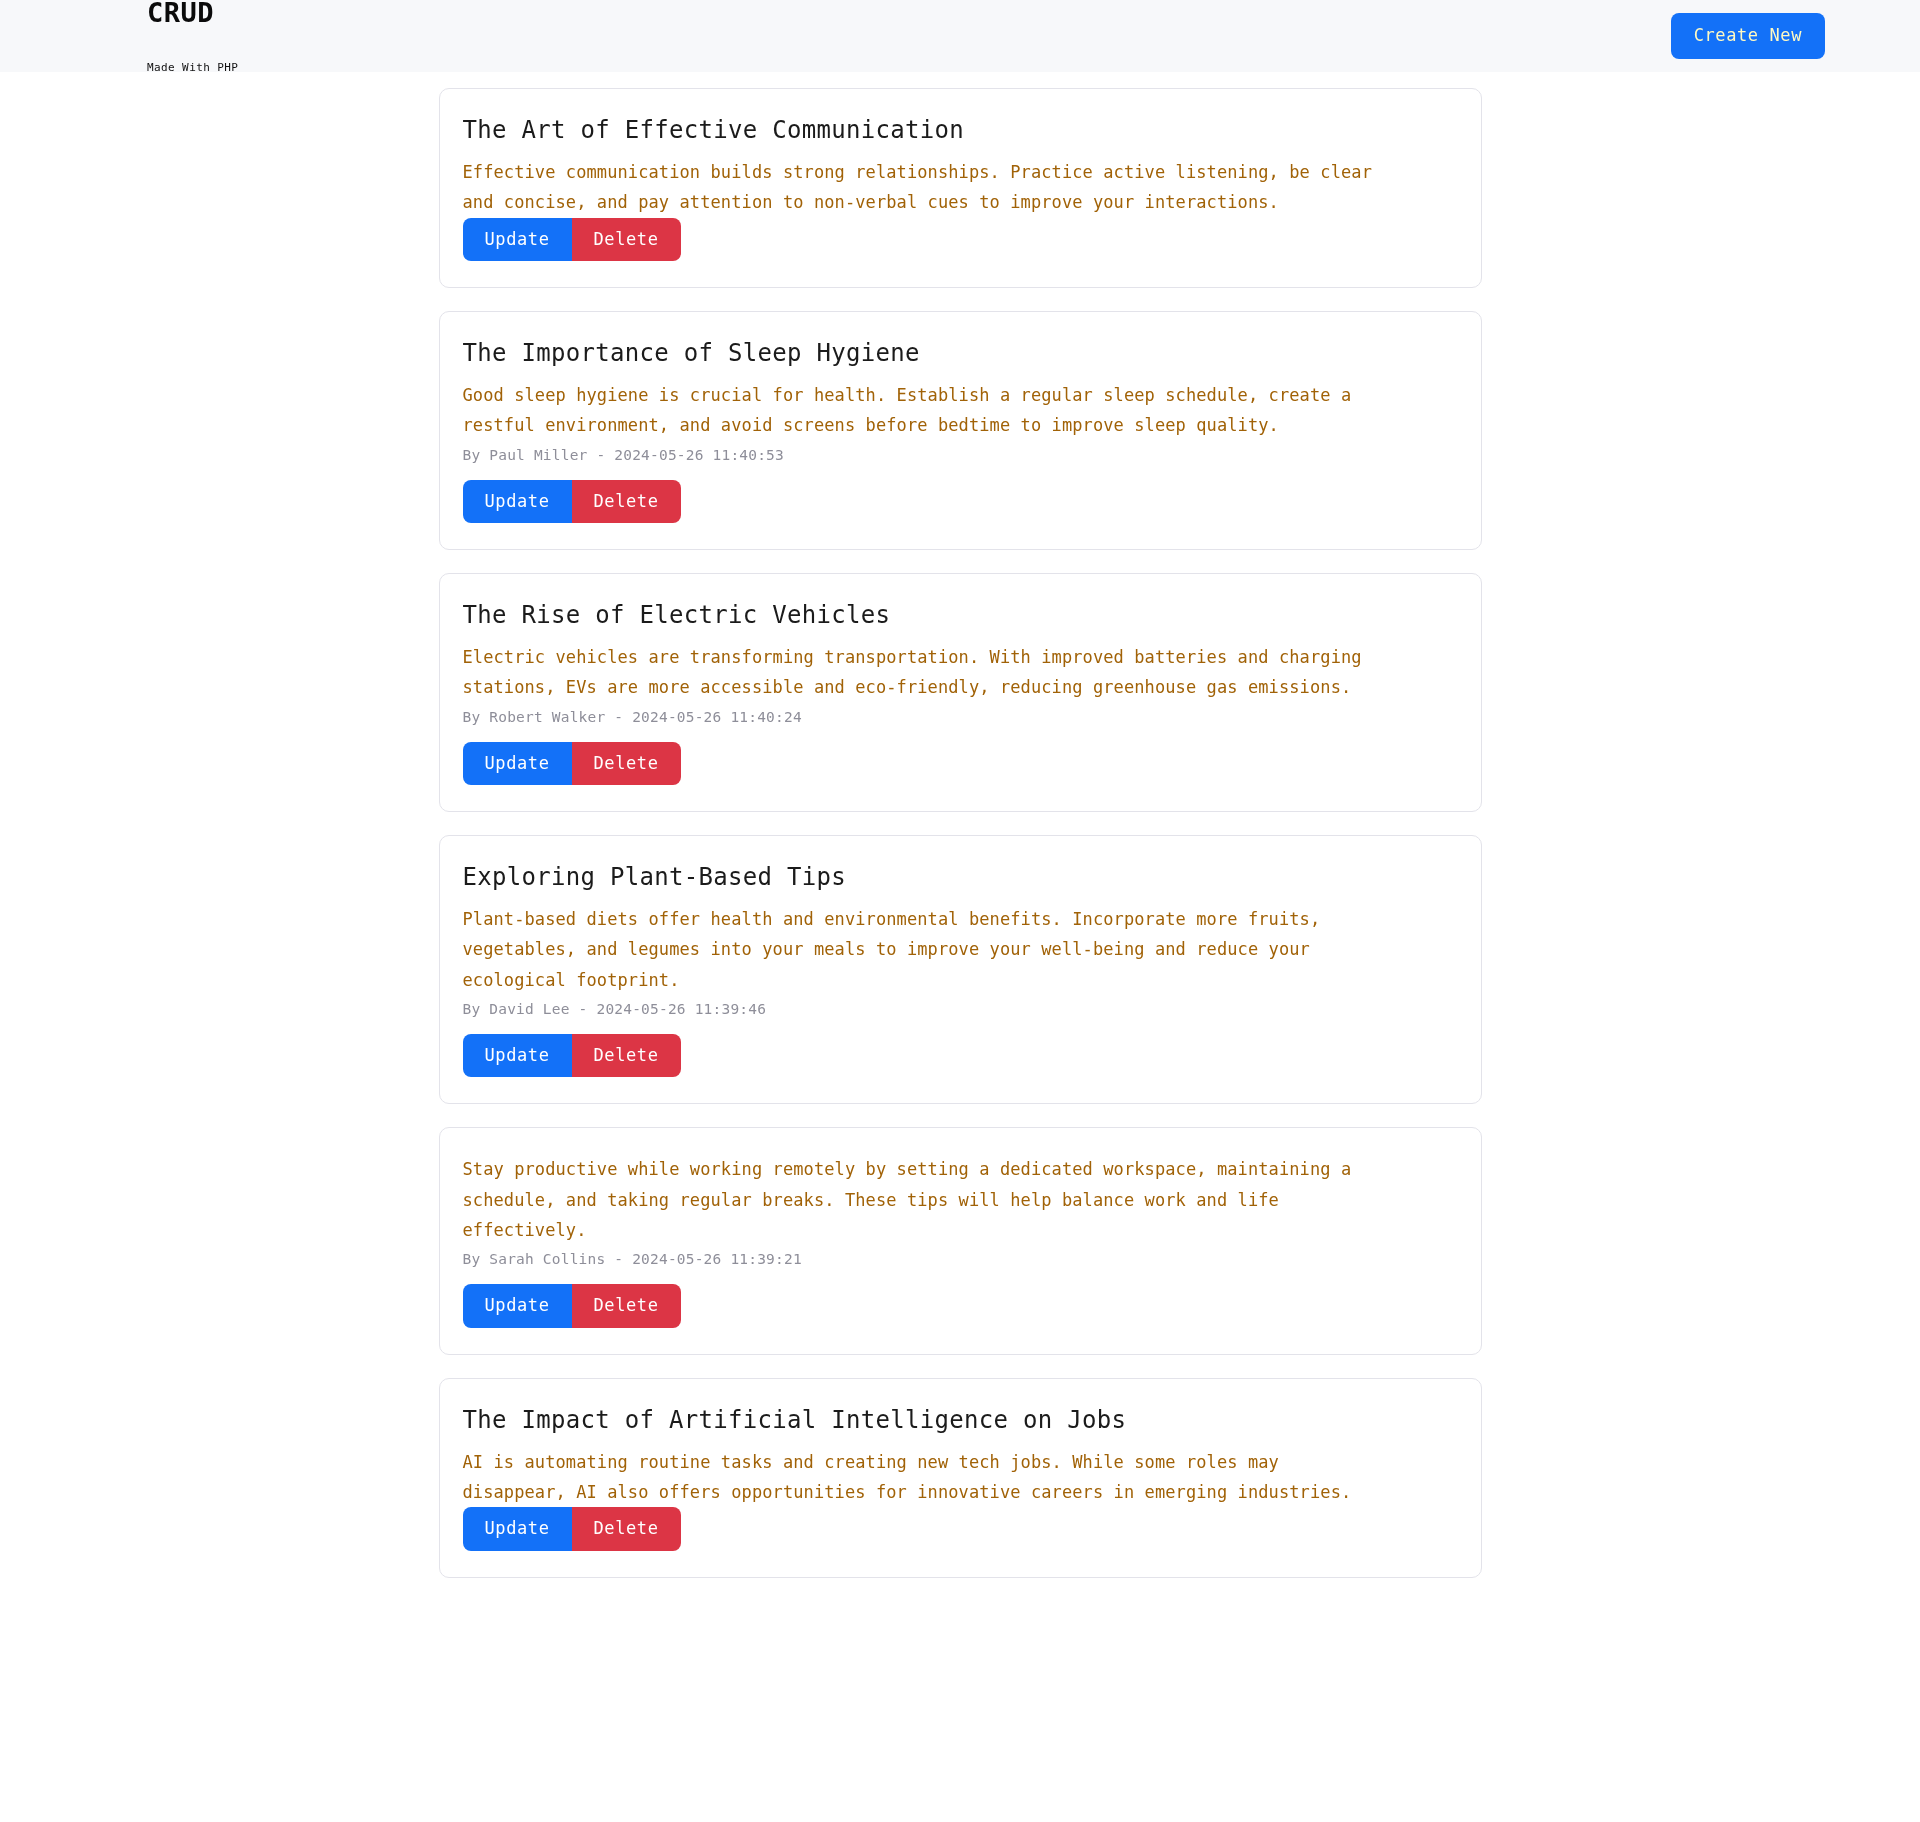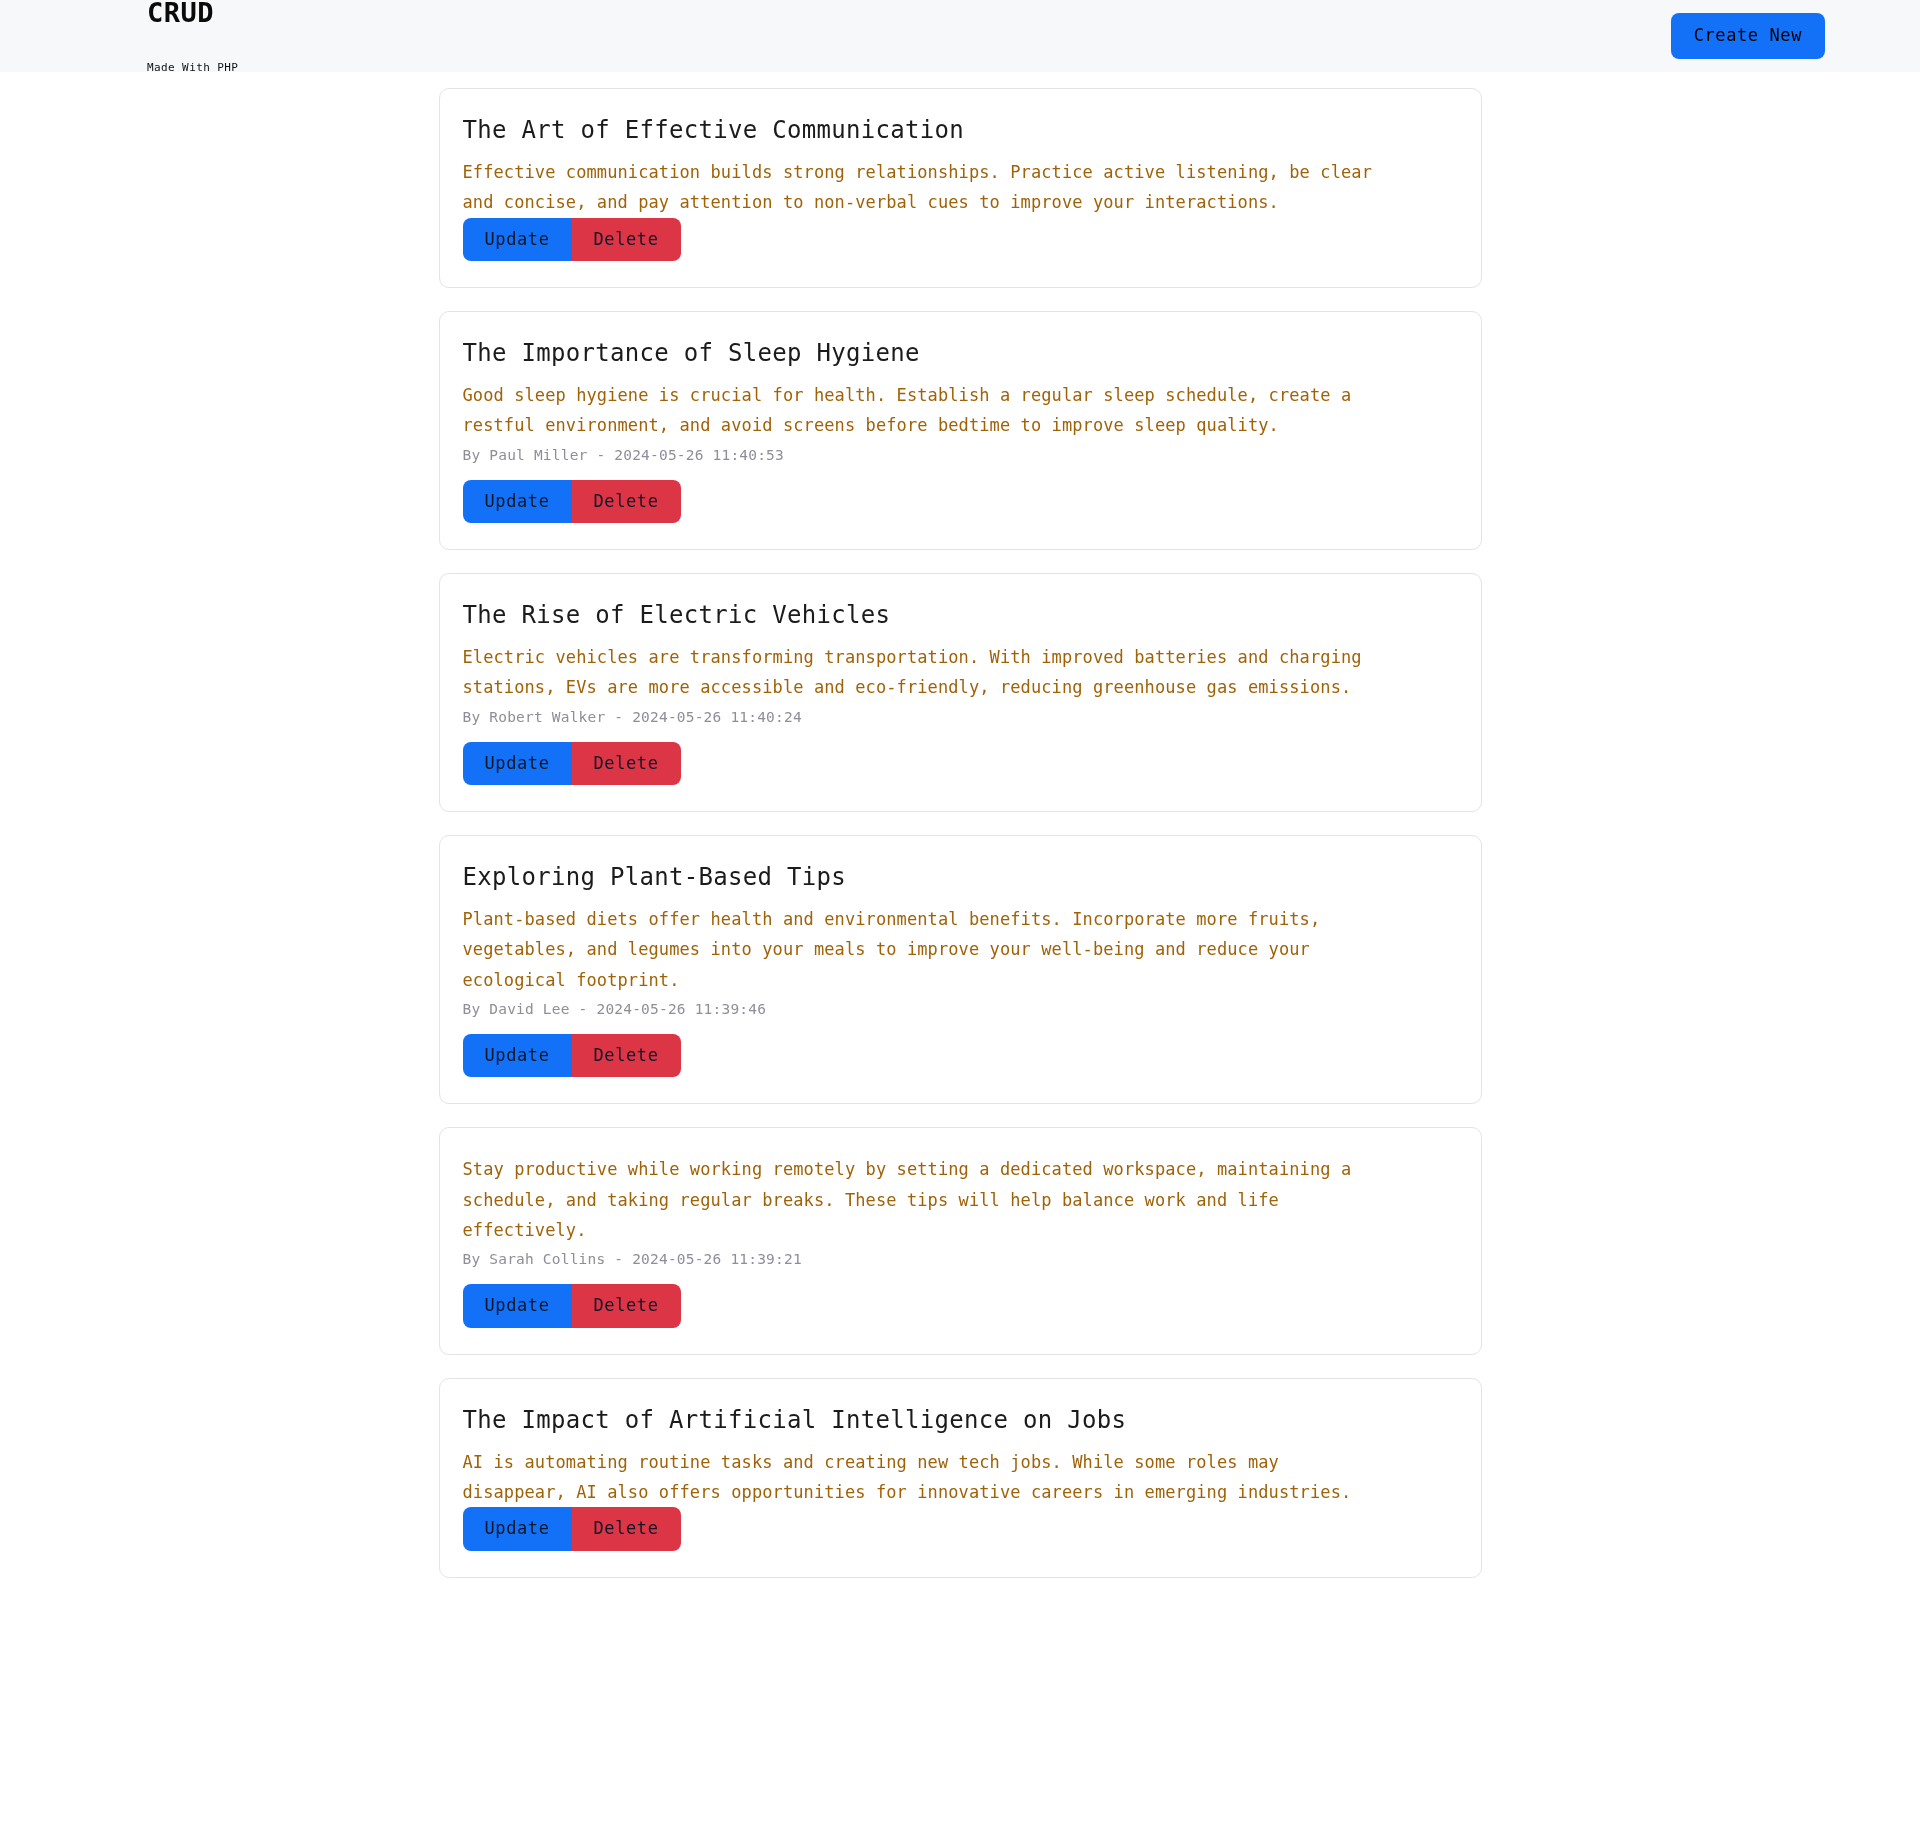--- a/index.html
+++ b/index.html
@@ -39,21 +39,21 @@
     font-family: "DejaVu Sans Mono", "Liberation Mono", monospace;
     font-size: 11px;
     font-weight: 400;
     letter-spacing: 0.4px;
     color: #111111;
     margin-top: 4px;
   }
 
   .btn-create {
     background: #1371f8;
-    color: #000000;
+    color: #fef9c3;
     border: none;
     border-radius: 8px;
     font-family: "DejaVu Sans Mono", "Liberation Mono", monospace;
     font-size: 17px;
     letter-spacing: 0.6px;
     padding: 13px 23px;
     cursor: pointer;
     line-height: 1.15;
   }
 
@@ -108,21 +108,21 @@
     display: inline-flex;
     border-radius: 8px;
     overflow: hidden;
   }
 
   .btn-update, .btn-delete {
     border: none;
     font-family: "DejaVu Sans Mono", "Liberation Mono", monospace;
     font-size: 17px;
     letter-spacing: 0.6px;
-    color: #0f172a;
+    color: #ffffff;
     padding: 12px 22px;
     cursor: pointer;
     line-height: 1.15;
   }
   .btn-update { background: #1371f8; }
   .btn-delete { background: #dc3545; }
 </style>
 </head>
 <body>
 

